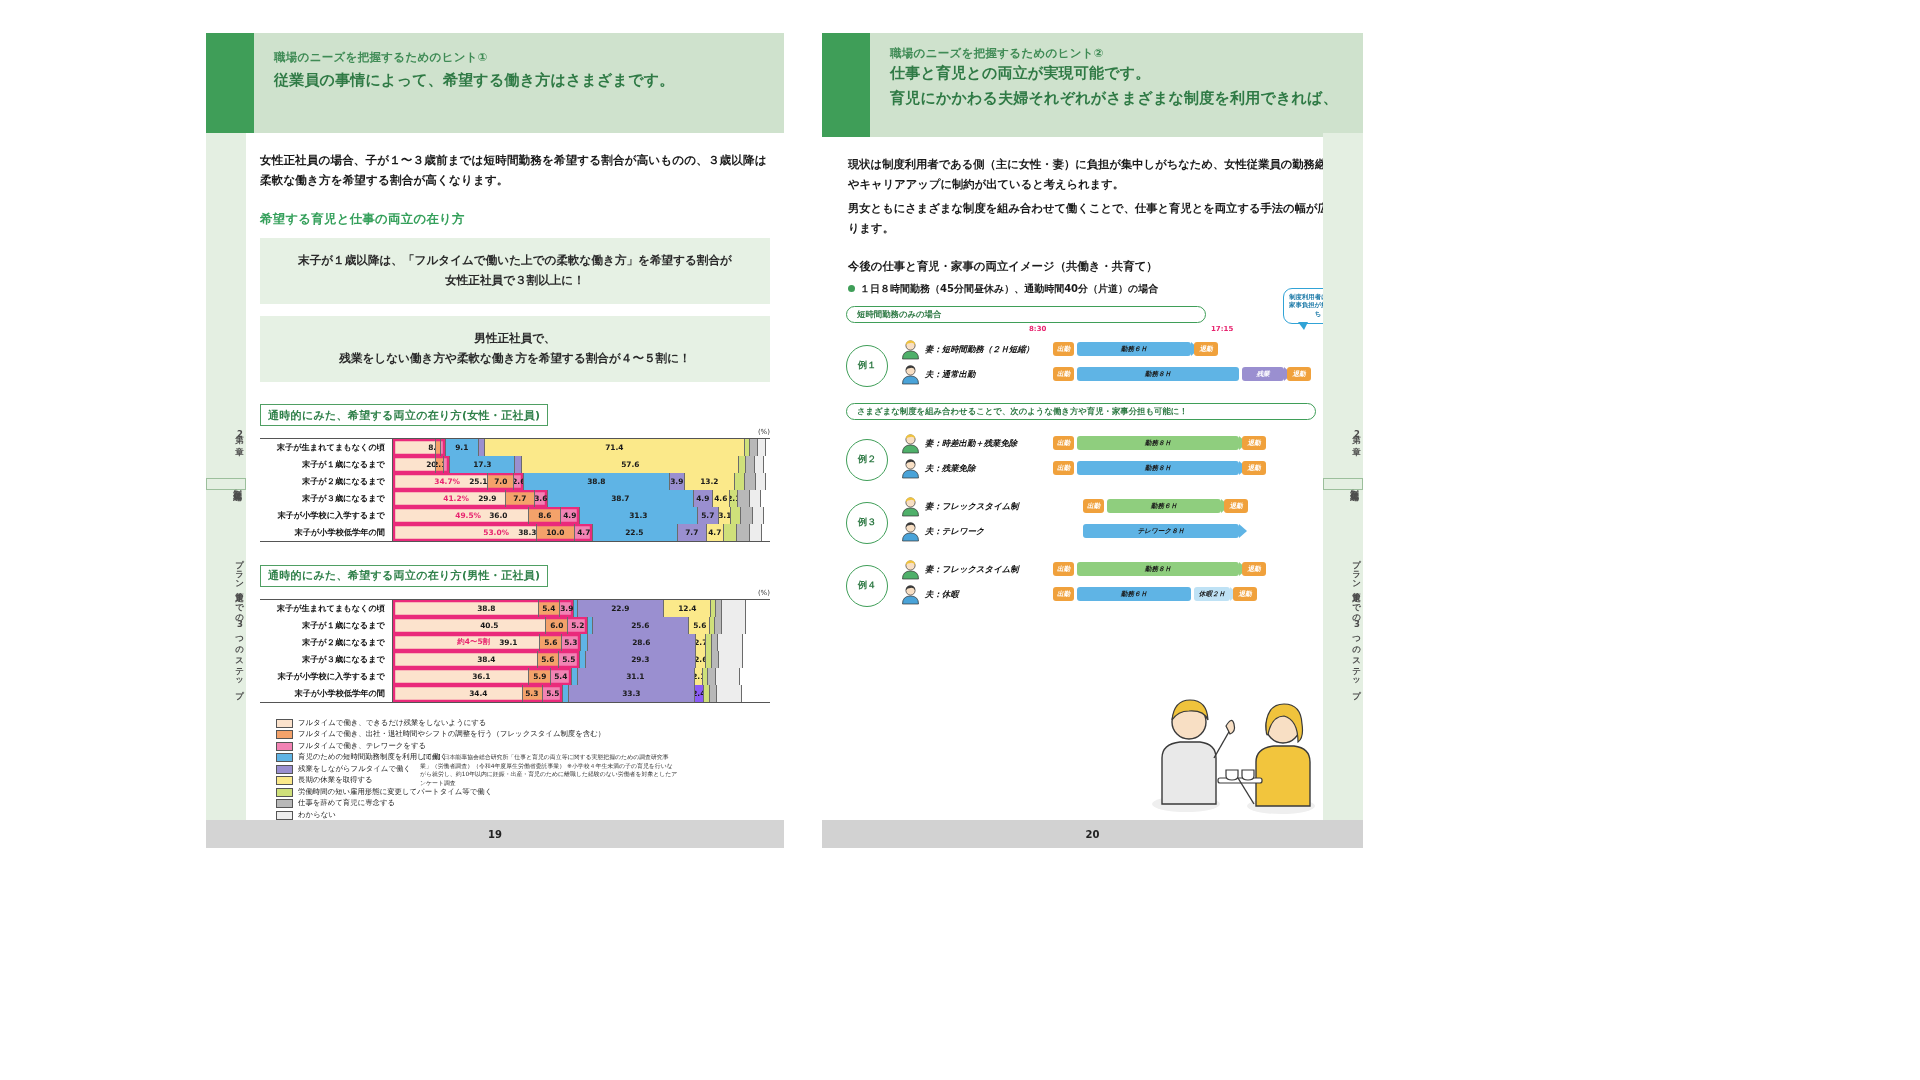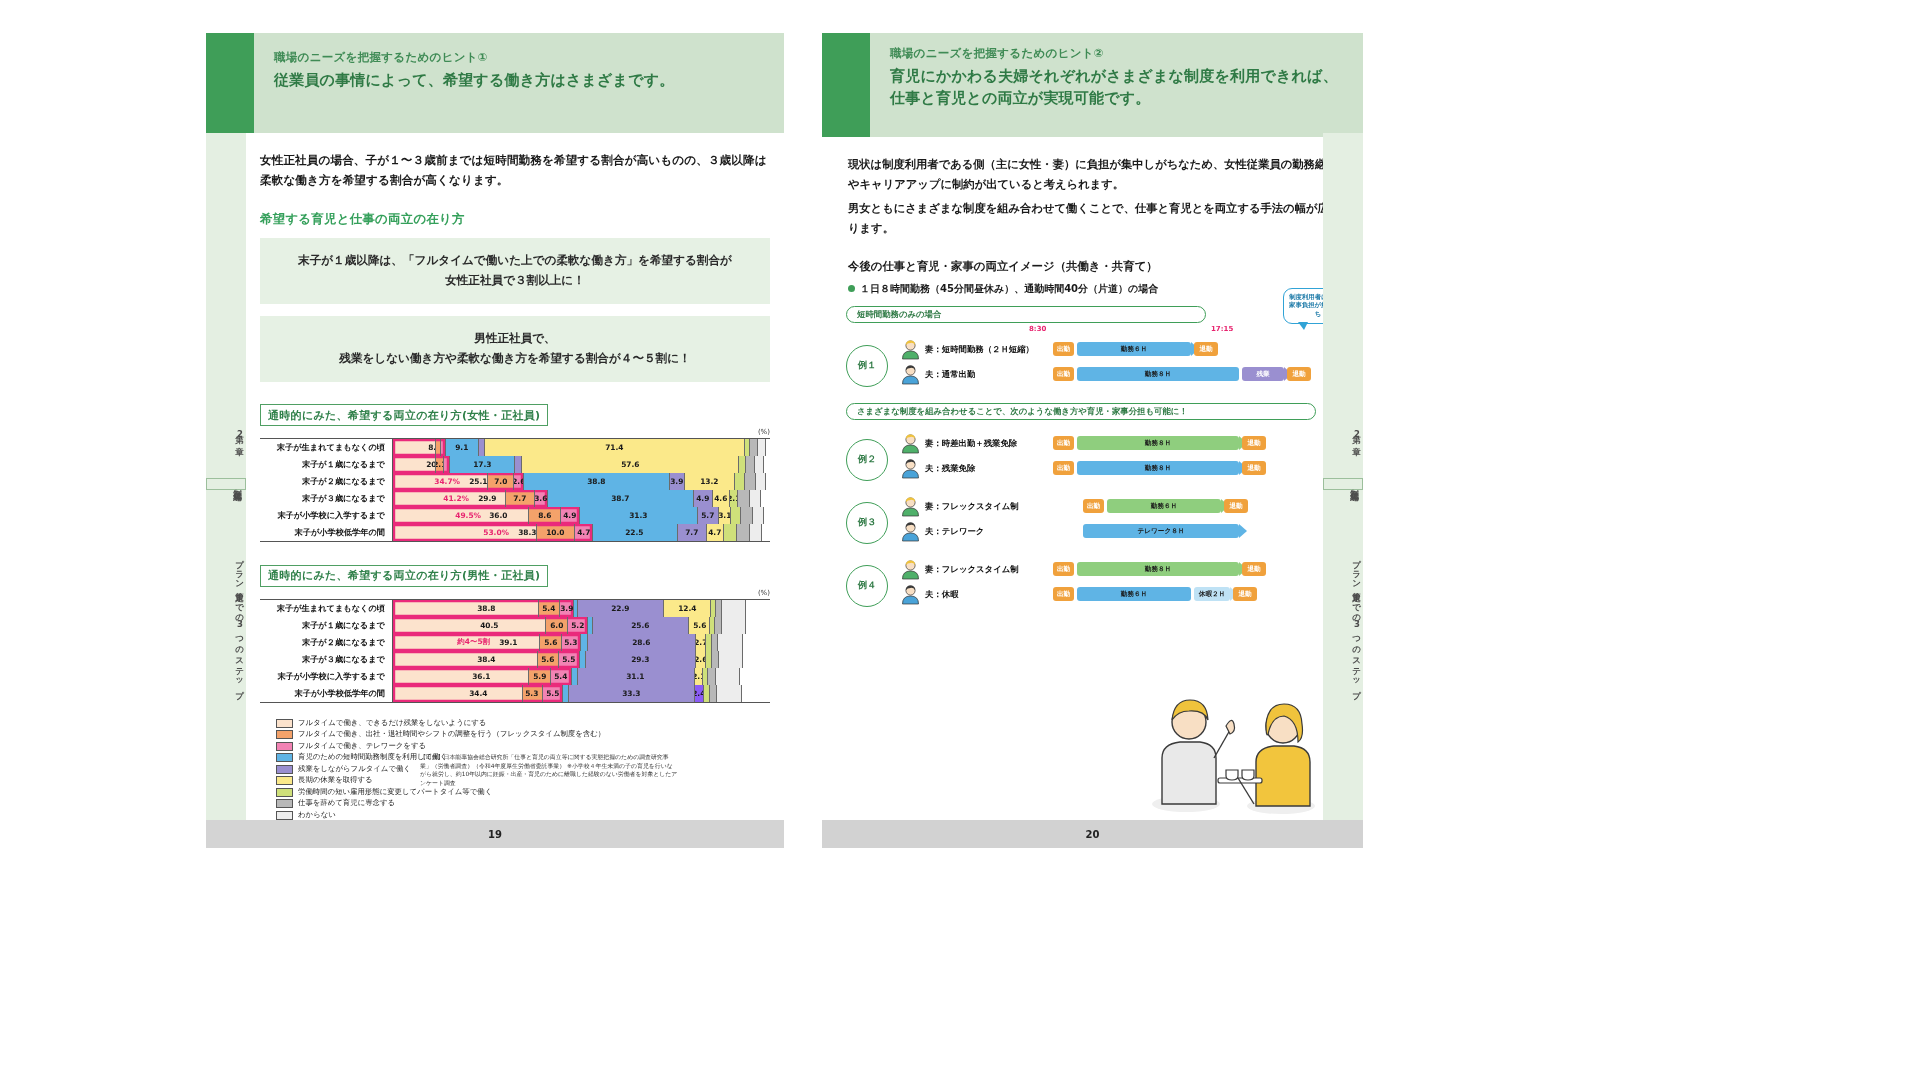--- a/index.html
+++ b/index.html
@@ -166,21 +166,21 @@
     border-top: 8px solid #31a3d6;
   }
 
   .ex { position: relative; margin-top: 13px; display: flex; align-items: flex-start; }
   .ex-badge {
     width: 42px; height: 42px; border-radius: 50%; border: 1.4px solid #3f9e58;
     display: flex; align-items: center; justify-content: center;
     font-size: 9.4px; font-weight: bold; color: #2f7a45; flex: 0 0 42px;
     margin-top: 6px; background: #fff;
   }
-  .ex-rows { margin-left: 12px; flex: 1; }
+  .ex-rows { margin-left: 12px; flex: 1; font-style: italic; }
   .prow { display: flex; align-items: center; height: 21px; margin-bottom: 4px; }
   .avatar { width: 21px; height: 21px; flex: 0 0 21px; margin-right: 4px; position: relative; }
   .prole {
     font-size: 8.4px; font-weight: bold; color: #111; width: 128px; flex: 0 0 128px;
     white-space: nowrap;
   }
   .tl { position: relative; flex: 1; height: 16px; display: flex; align-items: center; }
   .pill {
     position: absolute; height: 14px; border-radius: 3px;
     display: flex; align-items: center; justify-content: center;
@@ -617,22 +617,22 @@
       <span>19</span>
     </div>
   </div>
 
   <div class="page" id="page-right">
 
     <div class="hdr">
       <div class="hdr-bar"></div>
       <div class="hdr-txt">
         <div class="hdr-sub">職場のニーズを把握するためのヒント②</div>
+        <div class="hdr-main" style="margin-top:0">仕事と育児との両立が実現可能です。</div>
         <div class="hdr-main">育児にかかわる夫婦それぞれがさまざまな制度を利用できれば、</div>
-        <div class="hdr-main" style="margin-top:0">仕事と育児との両立が実現可能です。</div>
       </div>
     </div>
 
     <div class="body">
       <div class="r-lead">現状は制度利用者である側（主に女性・妻）に負担が集中しがちなため、女性従業員の勤務継続やキャリアアップに制約が出ていると考えられます。</div>
       <div class="r-lead" style="margin-top:4px">男女ともにさまざまな制度を組み合わせて働くことで、仕事と育児とを両立する手法の幅が広がります。</div>
 
       <div class="r-sec">今後の仕事と育児・家事の両立イメージ（共働き・共育て）</div>
       <div class="r-bullet">
         <span class="dot"></span>

